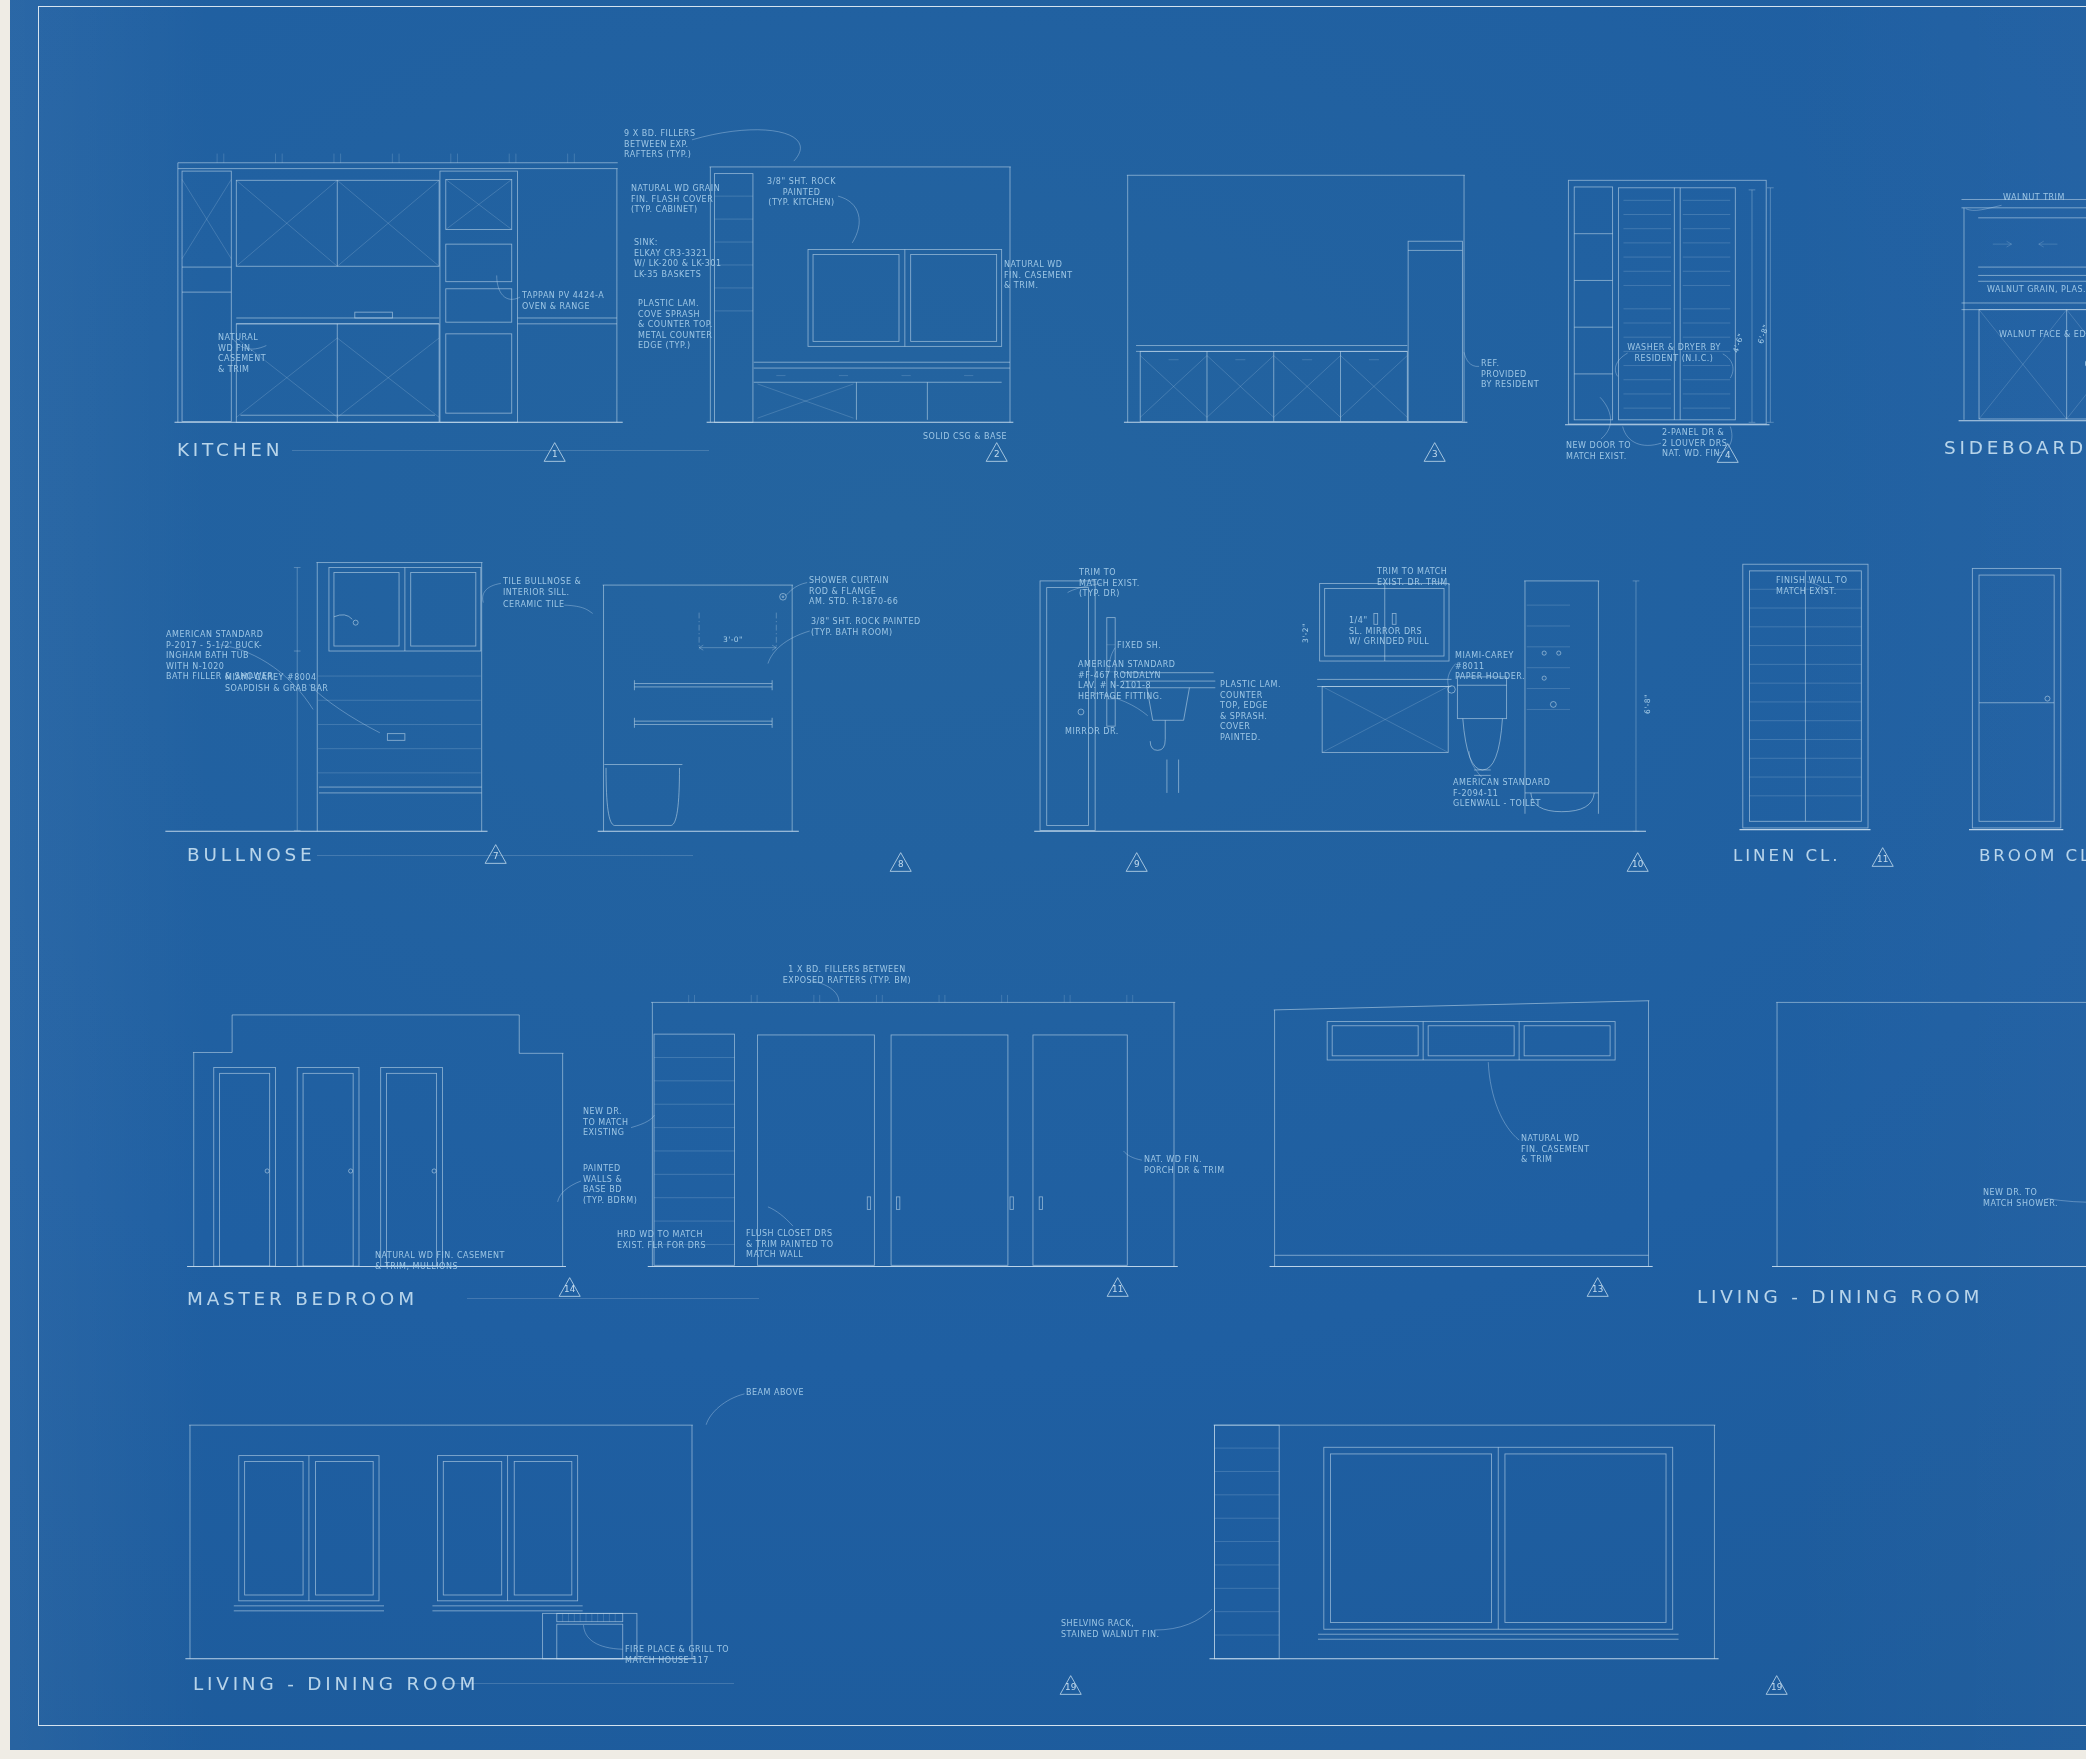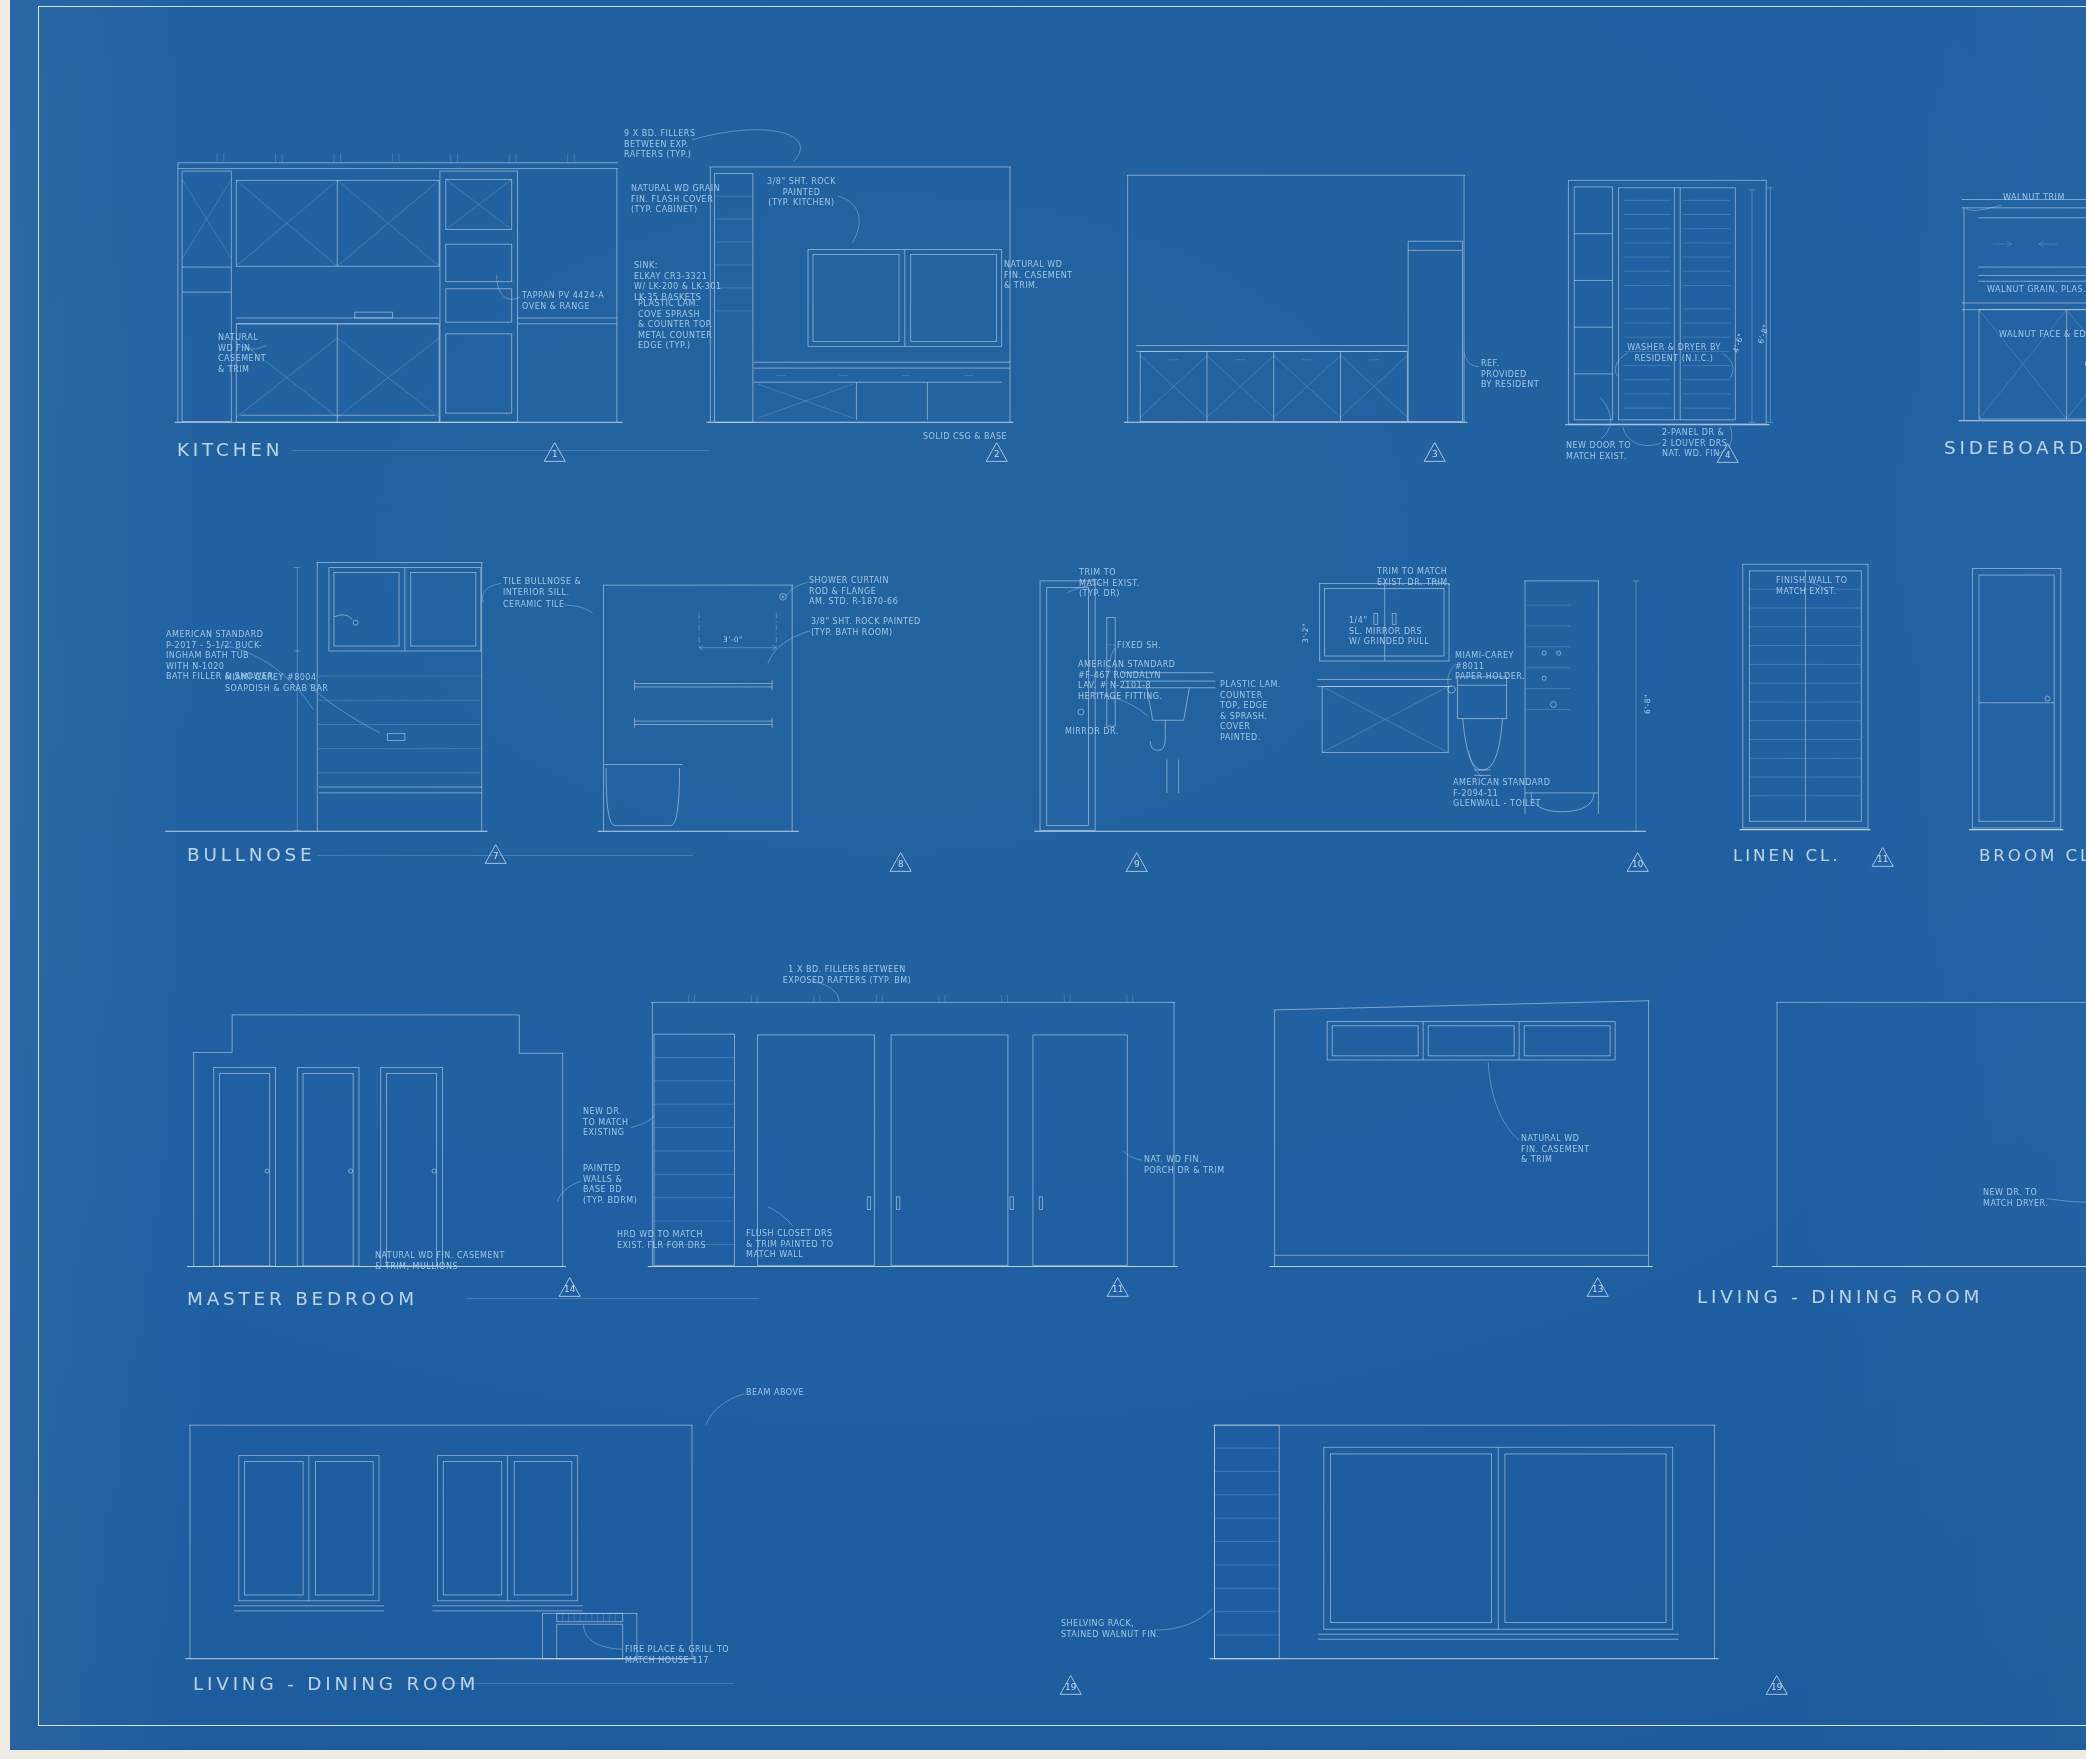--- a/index.html
+++ b/index.html
@@ -369,21 +369,21 @@
   </div>
 
 <div class="note" style="left:624px;top:129px">9 X BD. FILLERS
 BETWEEN EXP.
 RAFTERS (TYP.)</div>
 <div class="note" style="left:631px;top:184px">NATURAL WD GRAIN
 FIN. FLASH COVER
 (TYP. CABINET)</div>
 <div class="note c" style="left:747px;top:177px;width:109px">3/8" SHT. ROCK PAINTED
 (TYP. KITCHEN)</div>
-<div class="note" style="left:634px;top:261px">SINK:
+<div class="note" style="left:634px;top:238px">SINK:
 ELKAY CR3-3321
 W/ LK-200 &amp; LK-301
 LK-35 BASKETS</div>
 <div class="note" style="left:638px;top:299px">PLASTIC LAM.
 COVE SPRASH
 &amp; COUNTER TOP.
 METAL COUNTER
 EDGE (TYP.)</div>
 <div class="note" style="left:218px;top:333px">NATURAL
 WD FIN.
@@ -471,21 +471,21 @@
 &amp; TRIM PAINTED TO
 MATCH WALL</div>
 <div class="note" style="left:1144px;top:1155px">NAT. WD FIN.
 PORCH DR &amp; TRIM</div>
 <div class="note" style="left:375px;top:1251px">NATURAL WD FIN. CASEMENT
 &amp; TRIM, MULLIONS</div>
 <div class="note" style="left:1521px;top:1134px">NATURAL WD
 FIN. CASEMENT
 &amp; TRIM</div>
 <div class="note" style="left:1983px;top:1188px">NEW DR. TO
-MATCH DRYER.</div>
+MATCH SHOWER.</div>
 
 <div class="note" style="left:746px;top:1388px">BEAM ABOVE</div>
 <div class="note" style="left:625px;top:1645px">FIRE PLACE &amp; GRILL TO
 MATCH HOUSE 117</div>
 <div class="note" style="left:1061px;top:1619px">SHELVING RACK,
 STAINED WALNUT FIN.</div>
 
 <div class="dim" style="left:1731px;top:351px;transform:rotate(-72deg)">4'-6"</div>
 <div class="dim" style="left:1756px;top:342px;transform:rotate(-72deg)">6'-8"</div>
 <div class="dim" style="left:723px;top:635px">3'-0"</div>

